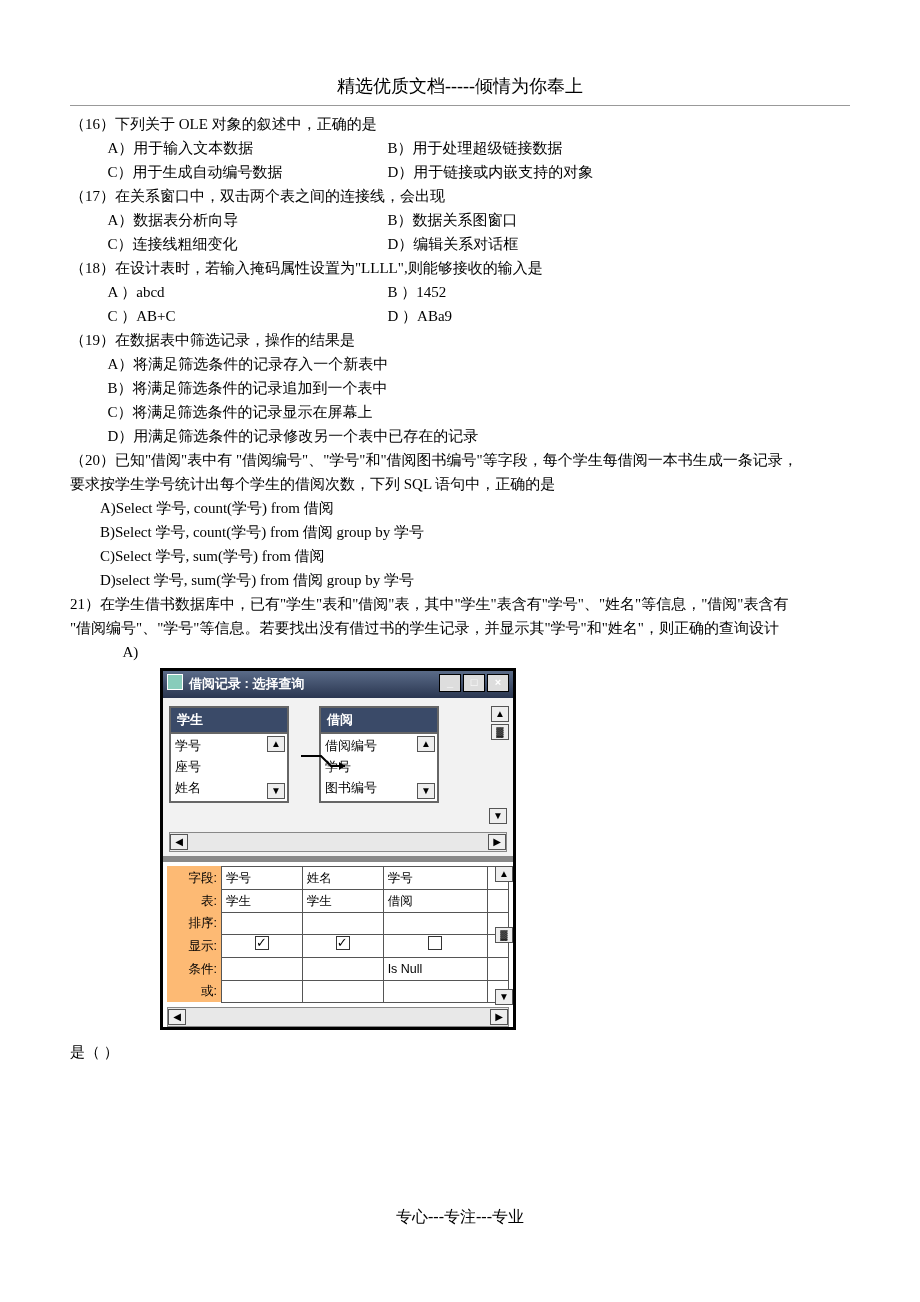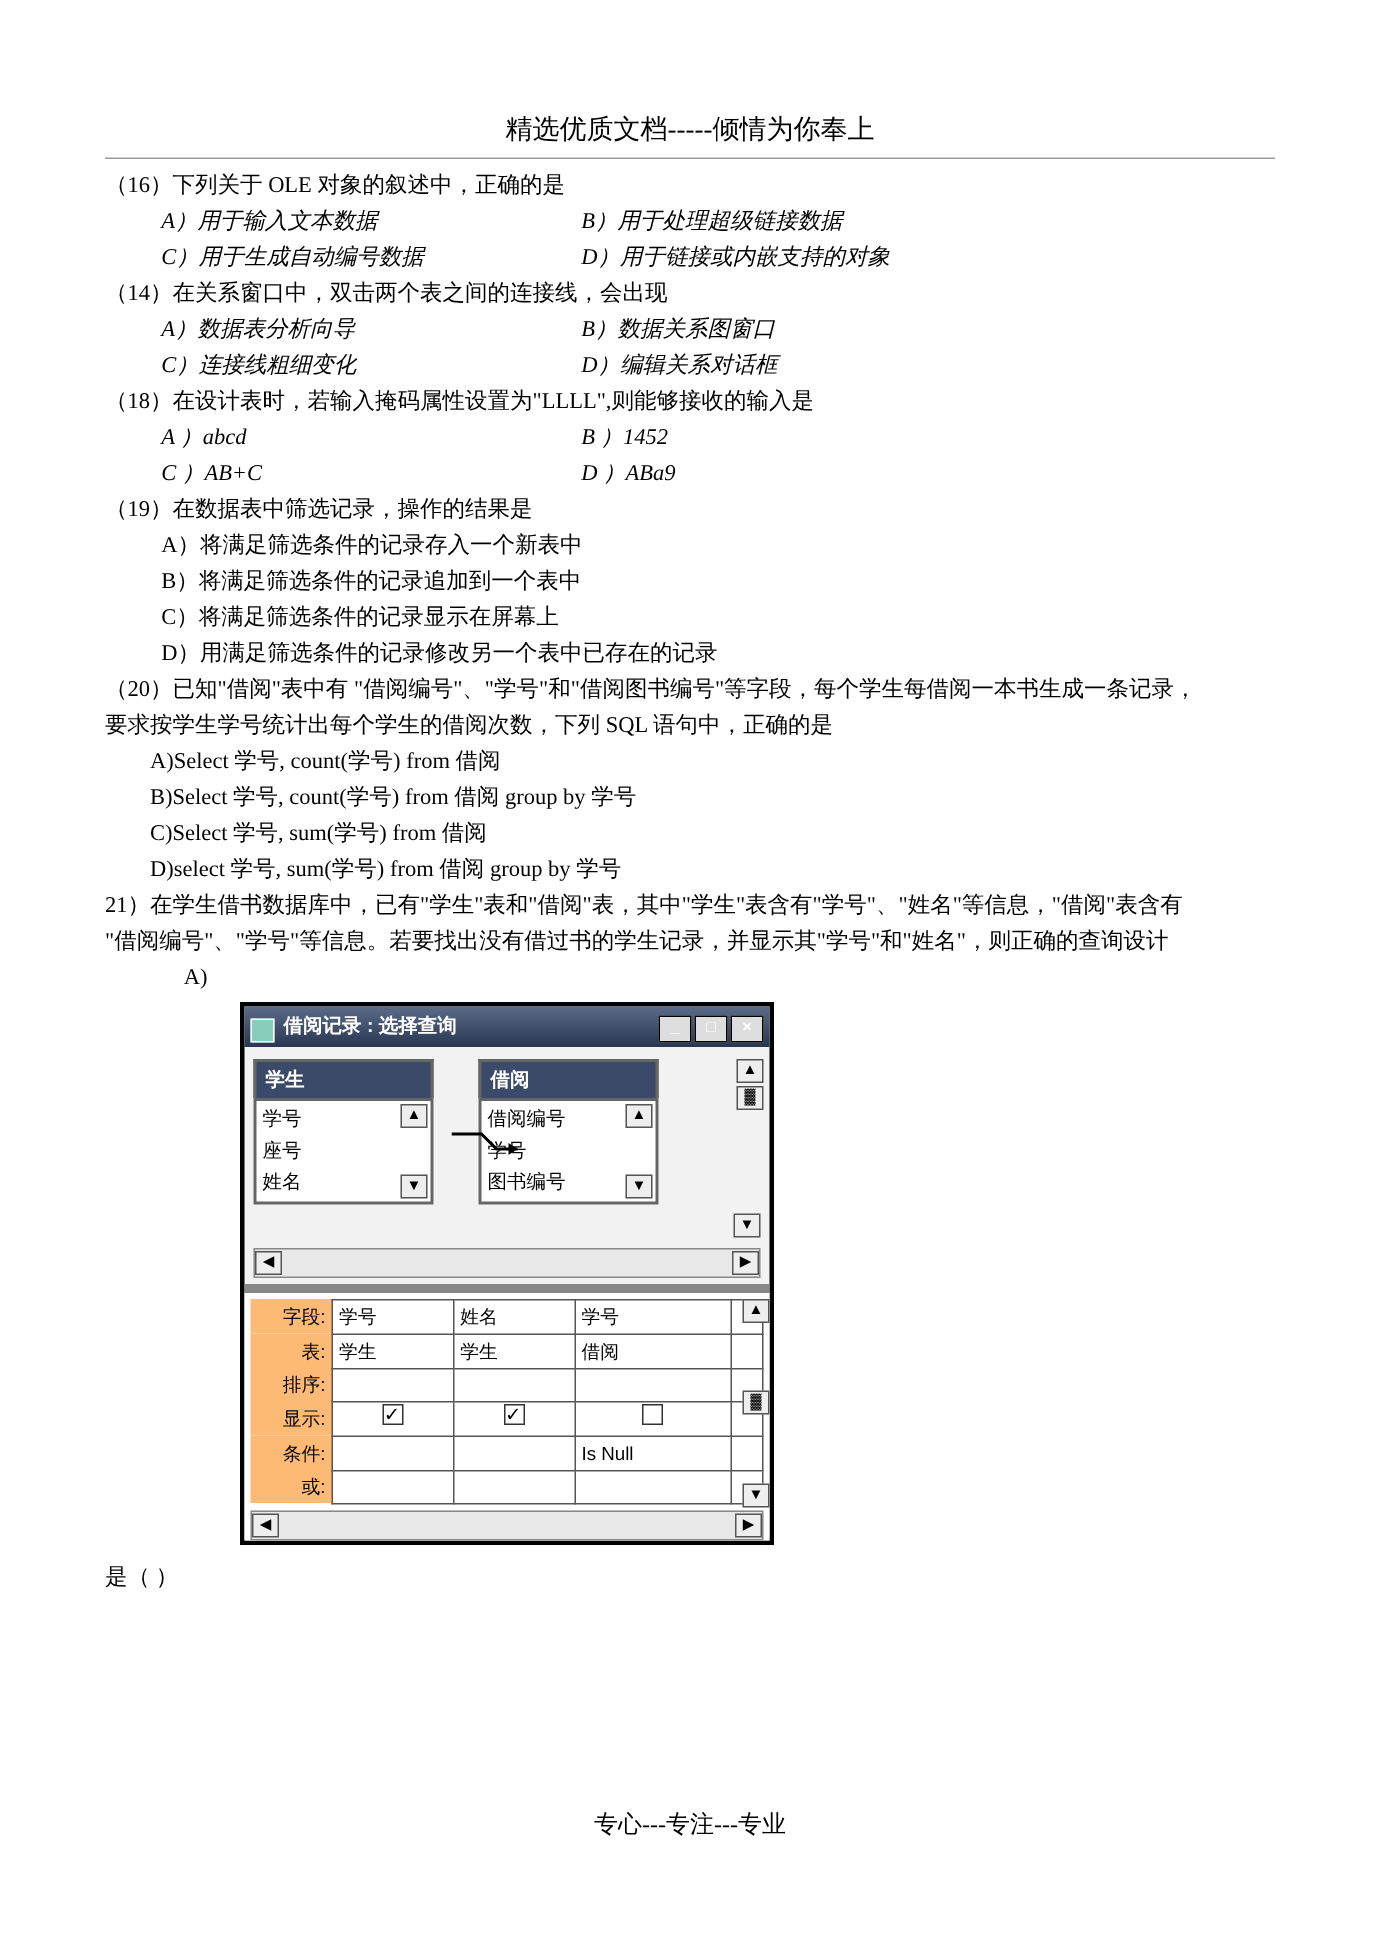--- a/index.html
+++ b/index.html
@@ -22,40 +22,39 @@
     margin-bottom: 4px;
   }
   .hr {
     border-top: 1px solid #999;
     margin: 0 0 6px 0;
   }
   .q { margin: 0; }
   .opt-row {
     padding-left: 2.5em;
     display: flex;
-    font-style: italic;
   }
   .opt-row .col1 { width: 280px; }
   .indent { padding-left: 2.5em; }
   .indent2 { padding-left: 2em; }
   .continuation { margin: 0; }
   .answer-letter { padding-left: 3.5em; }
   .figure-wrap { padding-left: 90px; margin: 4px 0 10px 0; }
   .figure {
     width: 350px;
     border: 3px solid #000;
     background: #f2f2f2;
     font-family: "Microsoft YaHei","SimHei",sans-serif;
     font-size: 13px;
   }
   .titlebar {
     background: linear-gradient(#5a6b88,#2a3650);
     color: #fff;
     display: flex;
-    align-items: flex-end;
+    align-items: flex-start;
     padding: 3px 4px;
     font-weight: bold;
   }
   .titlebar .ticon {
     width: 14px; height: 14px; background: #8cb; border: 1px solid #fff; margin-right: 6px;
   }
   .winbtns { margin-left: auto; display: flex; gap: 2px; }
   .winbtns .b {
     width: 20px; height: 16px; border: 1px solid #000; background: #ddd;
     display: flex; align-items: center; justify-content: center; font-size: 11px; font-weight: bold;
@@ -140,21 +139,21 @@
   <p class="q">（16）下列关于 OLE 对象的叙述中，正确的是</p>
   <div class="opt-row">
     <span class="col1">A）用于输入文本数据</span>
     <span>B）用于处理超级链接数据</span>
   </div>
   <div class="opt-row">
     <span class="col1">C）用于生成自动编号数据</span>
     <span>D）用于链接或内嵌支持的对象</span>
   </div>
 
-  <p class="q">（14）在关系窗口中，双击两个表之间的连接线，会出现</p>
+  <p class="q">（17）在关系窗口中，双击两个表之间的连接线，会出现</p>
   <div class="opt-row">
     <span class="col1">A）数据表分析向导</span>
     <span>B）数据关系图窗口</span>
   </div>
   <div class="opt-row">
     <span class="col1">C）连接线粗细变化</span>
     <span>D）编辑关系对话框</span>
   </div>
 
   <p class="q">（18）在设计表时，若输入掩码属性设置为"LLLL",则能够接收的输入是</p>

